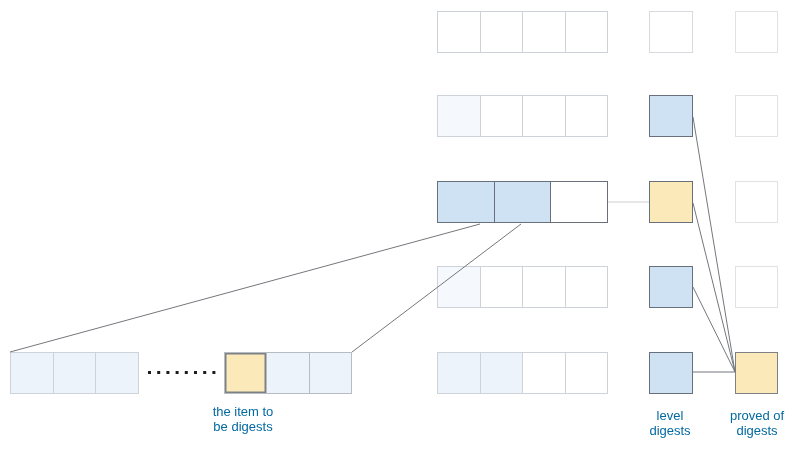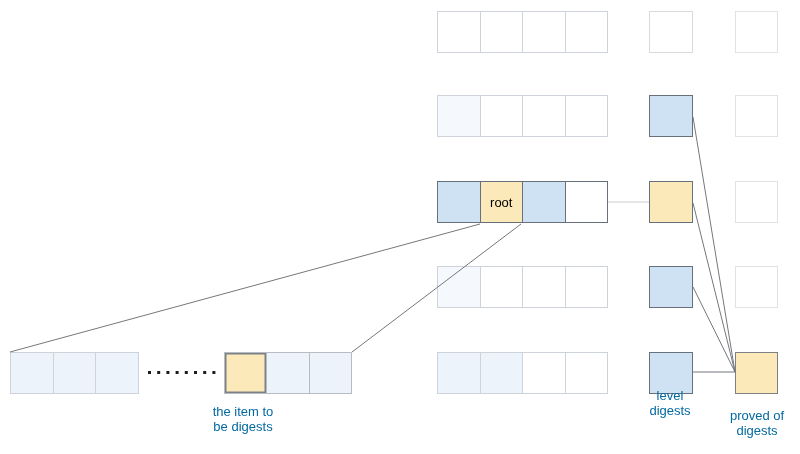--- a/index.html
+++ b/index.html
@@ -33,21 +33,21 @@
       <line x1="480" y1="224" x2="10" y2="352" stroke="#74777c" stroke-width="1"></line>
       <line x1="521" y1="224" x2="352" y2="352" stroke="#74777c" stroke-width="1"></line>
       <line x1="148" y1="372.5" x2="216" y2="372.5" stroke="#1c1c1c" stroke-width="3" stroke-dasharray="3 6.2"></line>
     </svg>
 
   <div class="lbl" style="left:243px;top:404px">
     <span>the item to</span>
     <span>be digests</span>
   </div>
 
-  <div class="lbl" style="left:670px;top:388px">
+  <div class="lbl" style="left:670px;top:408px">
     <span>level</span>
     <span>digests</span>
   </div>
 
   <div class="lbl" style="left:757px;top:408px">
     <span>proved of</span>
     <span>digests</span>
   </div>
 
 <div class="strip" style="left: 437px; top: 11px; width: 171px; height: 42px; border: 1px solid rgb(206, 211, 217);">
@@ -57,23 +57,20 @@
       <div class="cell" style="background: rgb(255, 255, 255); border-right-color: rgb(206, 211, 217);"></div>
     </div>
     <div class="strip" style="left: 437px; top: 95px; width: 171px; height: 42px; border: 1px solid rgb(206, 211, 217);">
       <div class="cell" style="background: rgb(245, 249, 254); border-right-color: rgb(206, 211, 217);"></div>
       <div class="cell" style="background: rgb(255, 255, 255); border-right-color: rgb(206, 211, 217);"></div>
       <div class="cell" style="background: rgb(255, 255, 255); border-right-color: rgb(206, 211, 217);"></div>
       <div class="cell" style="background: rgb(255, 255, 255); border-right-color: rgb(206, 211, 217);"></div>
     </div>
     <div class="strip" style="left: 437px; top: 181px; width: 171px; height: 42px; border: 1px solid rgb(104, 112, 124);">
       <div class="cell" style="background: rgb(207, 226, 243); border-right-color: rgb(104, 112, 124);"></div>
-      <div class="cell cell-center" style="background: rgb(252, 233, 186); border-right-color: rgb(104, 112, 124);">
-        <span>root</span>
-      </div>
       <div class="cell" style="background: rgb(207, 226, 243); border-right-color: rgb(104, 112, 124);"></div>
       <div class="cell" style="background: rgb(255, 255, 255); border-right-color: rgb(104, 112, 124);"></div>
     </div>
     <div class="strip" style="left: 437px; top: 266px; width: 171px; height: 42px; border: 1px solid rgb(206, 211, 217);">
       <div class="cell" style="background: rgb(245, 249, 254); border-right-color: rgb(206, 211, 217);"></div>
       <div class="cell" style="background: rgb(255, 255, 255); border-right-color: rgb(206, 211, 217);"></div>
       <div class="cell" style="background: rgb(255, 255, 255); border-right-color: rgb(206, 211, 217);"></div>
       <div class="cell" style="background: rgb(255, 255, 255); border-right-color: rgb(206, 211, 217);"></div>
     </div>
     <div class="strip" style="left: 437px; top: 352px; width: 171px; height: 42px; border: 1px solid rgb(206, 211, 217);">

